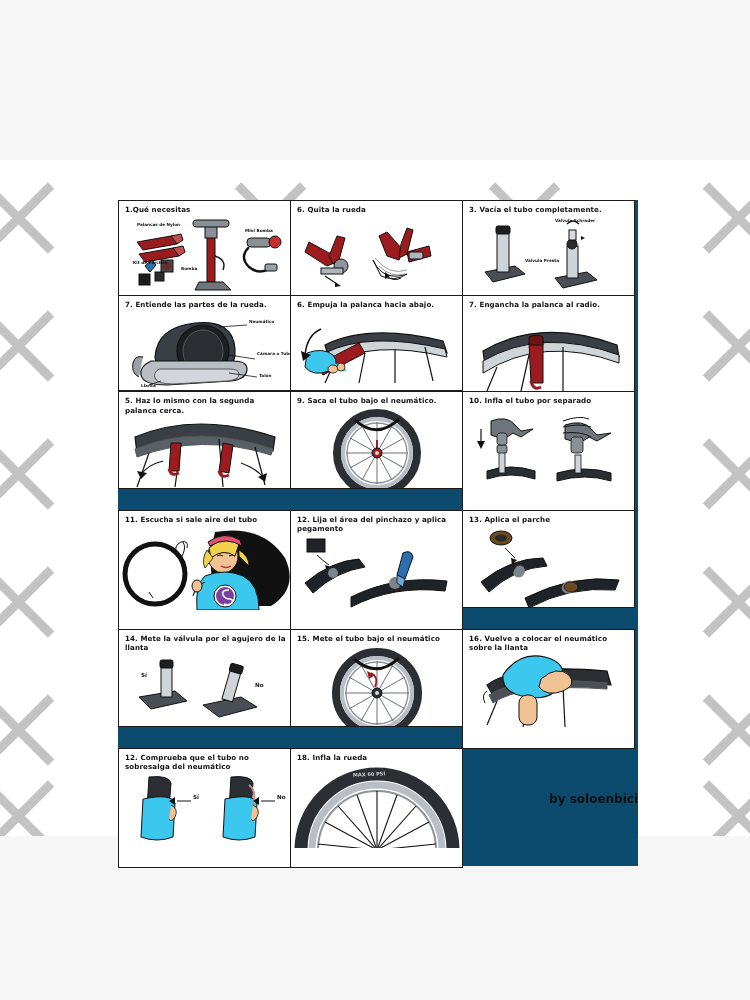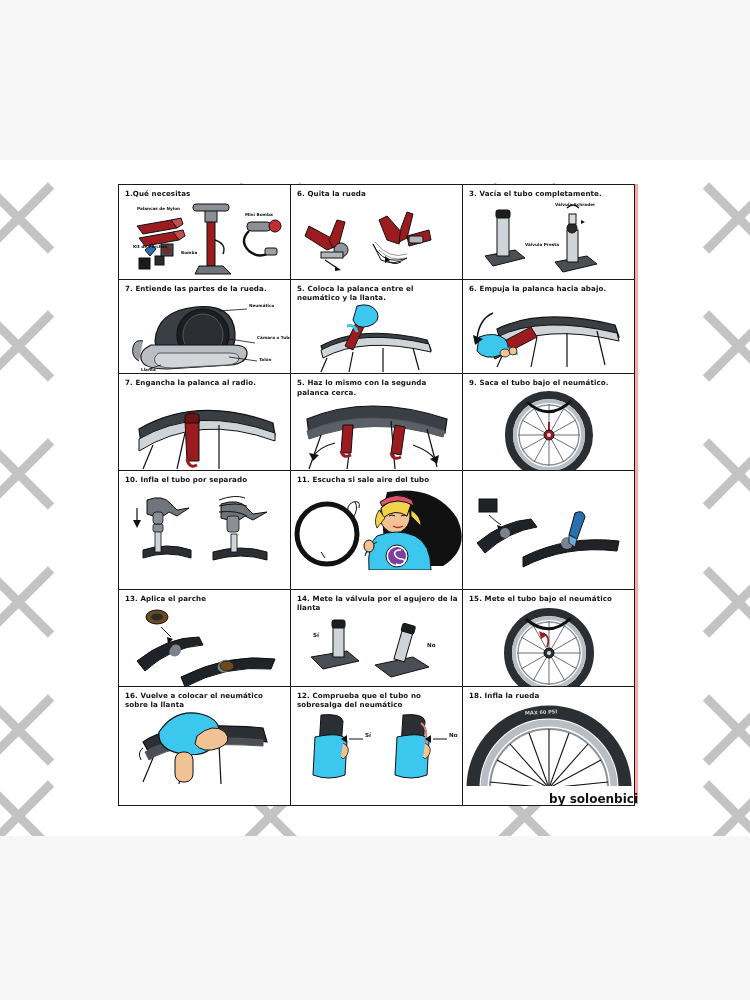--- a/index.html
+++ b/index.html
@@ -19,22 +19,22 @@
   .wm{position:absolute;width:92px;height:92px;}
   .wm:before,.wm:after{
     content:"";position:absolute;left:50%;top:0;
     width:9px;height:92px;background:#c3c3c3;margin-left:-4.5px;
   }
   .wm:before{transform:rotate(45deg);}
   .wm:after{transform:rotate(-45deg);}
 
   
   .sheet{
-    position:absolute;left:118px;top:184px;width:520px;
-    background:#fca5a5;
+    position:absolute;left:118px;top:200px;width:520px;
+    background:#0c4a6e;
   }
   .grid{display:flex;flex-wrap:wrap;}
   .panel{
     box-sizing:border-box;
     width:173.33px;
     border:1.3px solid #1a1a1a;
     background:#ffffff;
     position:relative;
     overflow:hidden;
     margin-right:-1.3px;margin-bottom:-1.3px;
@@ -202,36 +202,20 @@
             <path d="M110 62 L138 66" stroke="#111" stroke-width=".8"></path>
             <path d="M42 70 L30 74" stroke="#111" stroke-width=".8"></path>
           </svg>
           <div class="lbl" style="left:130px;top:8px;">Neumático</div>
           <div class="lbl" style="left:138px;top:40px;">Cámara o Tubo</div>
           <div class="lbl" style="left:22px;top:72px;">Llanta</div>
           <div class="lbl" style="left:140px;top:62px;">Talón</div>
         </div>
       </div>
 
-      <div class="panel h96">
-        <div class="cap">5. Coloca la palanca entre el neumático y la llanta.</div>
-        <div class="art" style="top:24px;">
-          <svg width="173" height="72" viewBox="0 0 173 72">
-            <path d="M30 42 q40 -22 106 -6 l4 10 q-66 -16 -106 6 z" fill="#3a3f45" stroke="#111" stroke-width="1.2"></path>
-            <path d="M30 46 q40 -22 108 -6 l2 8 q-68 -16 -108 6 z" fill="#cfd4d8" stroke="#111" stroke-width="1"></path>
-            <path d="M36 54 L30 68" stroke="#111" stroke-width="1.2"></path>
-            <path d="M62 48 L58 68" stroke="#111" stroke-width="1.2"></path>
-            <path d="M92 44 L92 68" stroke="#111" stroke-width="1.2"></path>
-            <path d="M122 44 L128 66" stroke="#111" stroke-width="1.2"></path>
-            <path d="M54 42 L72 4 L80 8 L62 46 Z" fill="#9b1b1e" stroke="#111" stroke-width="1"></path>
-            <path d="M66 2 q14 -4 20 6 q4 10 -8 14 q-12 4 -16 -6 z" fill="#3cc8ee" stroke="#111" stroke-width="1"></path>
-            <path d="M56 22 q8 -2 10 6" fill="none" stroke="#3cc8ee" stroke-width="3"></path>
-          </svg>
-        </div>
-      </div>
 
       <div class="panel h96">
         <div class="cap">6. Empuja la palanca hacia abajo.</div>
         <div class="art">
           <svg width="173" height="80" viewBox="0 0 173 80">
             <path d="M34 34 q44 -22 118 -4 l4 12 q-74 -18 -118 6 z" fill="#3a3f45" stroke="#111" stroke-width="1.2"></path>
             <path d="M34 42 q44 -22 120 -4 l2 8 q-76 -18 -120 8 z" fill="#cfd4d8" stroke="#111" stroke-width="1"></path>
             <path d="M44 50 L34 72" stroke="#111" stroke-width="1.2"></path>
             <path d="M74 42 L68 72" stroke="#111" stroke-width="1.2"></path>
             <path d="M104 38 L104 72" stroke="#111" stroke-width="1.2"></path>
@@ -365,20 +349,21 @@
             <ellipse cx="78" cy="60" rx="5" ry="6" fill="#f0c294" stroke="#111" stroke-width="1"></ellipse>
             <circle cx="36" cy="48" r="30" fill="none" stroke="#111" stroke-width="5"></circle>
             <path d="M62 32 q6 -10 2 -16" fill="none" stroke="#111" stroke-width="1"></path>
             <path d="M58 28 q-4 -8 4 -12 q8 -2 6 6" fill="none" stroke="#111" stroke-width="1"></path>
             <path d="M30 66 l4 6" stroke="#111" stroke-width="1"></path>
           </svg>
         </div>
       </div>
 
       <div class="panel h100">
+        <div class="cap">12. Lija el área del pinchazo y aplica pegamento</div>
         <div class="art" style="top:24px;">
           <svg width="173" height="74" viewBox="0 0 173 74">
             <rect x="16" y="4" width="18" height="13" fill="#1f2327" stroke="#111" stroke-width="1"></rect>
             <path d="M26 20 q6 6 12 10" fill="none" stroke="#111" stroke-width="1"></path>
             <path d="M40 32 l-6 -2 2 7 z" fill="#111"></path>
             <path d="M14 48 q26 -22 54 -24 l6 8 q-28 4 -52 26 z" fill="#1f2327" stroke="#111" stroke-width="1"></path>
             <circle cx="42" cy="38" r="5" fill="#7d838a"></circle>
             <path d="M60 62 q44 -22 96 -16 l-2 10 q-52 -6 -94 16 z" fill="#1f2327" stroke="#111" stroke-width="1"></path>
             <circle cx="104" cy="48" r="6" fill="#7d838a"></circle>
             <path d="M112 18 q8 -4 10 4 l-8 22 -8 -4 z" fill="#2a6fb0" stroke="#111" stroke-width="1"></path>

